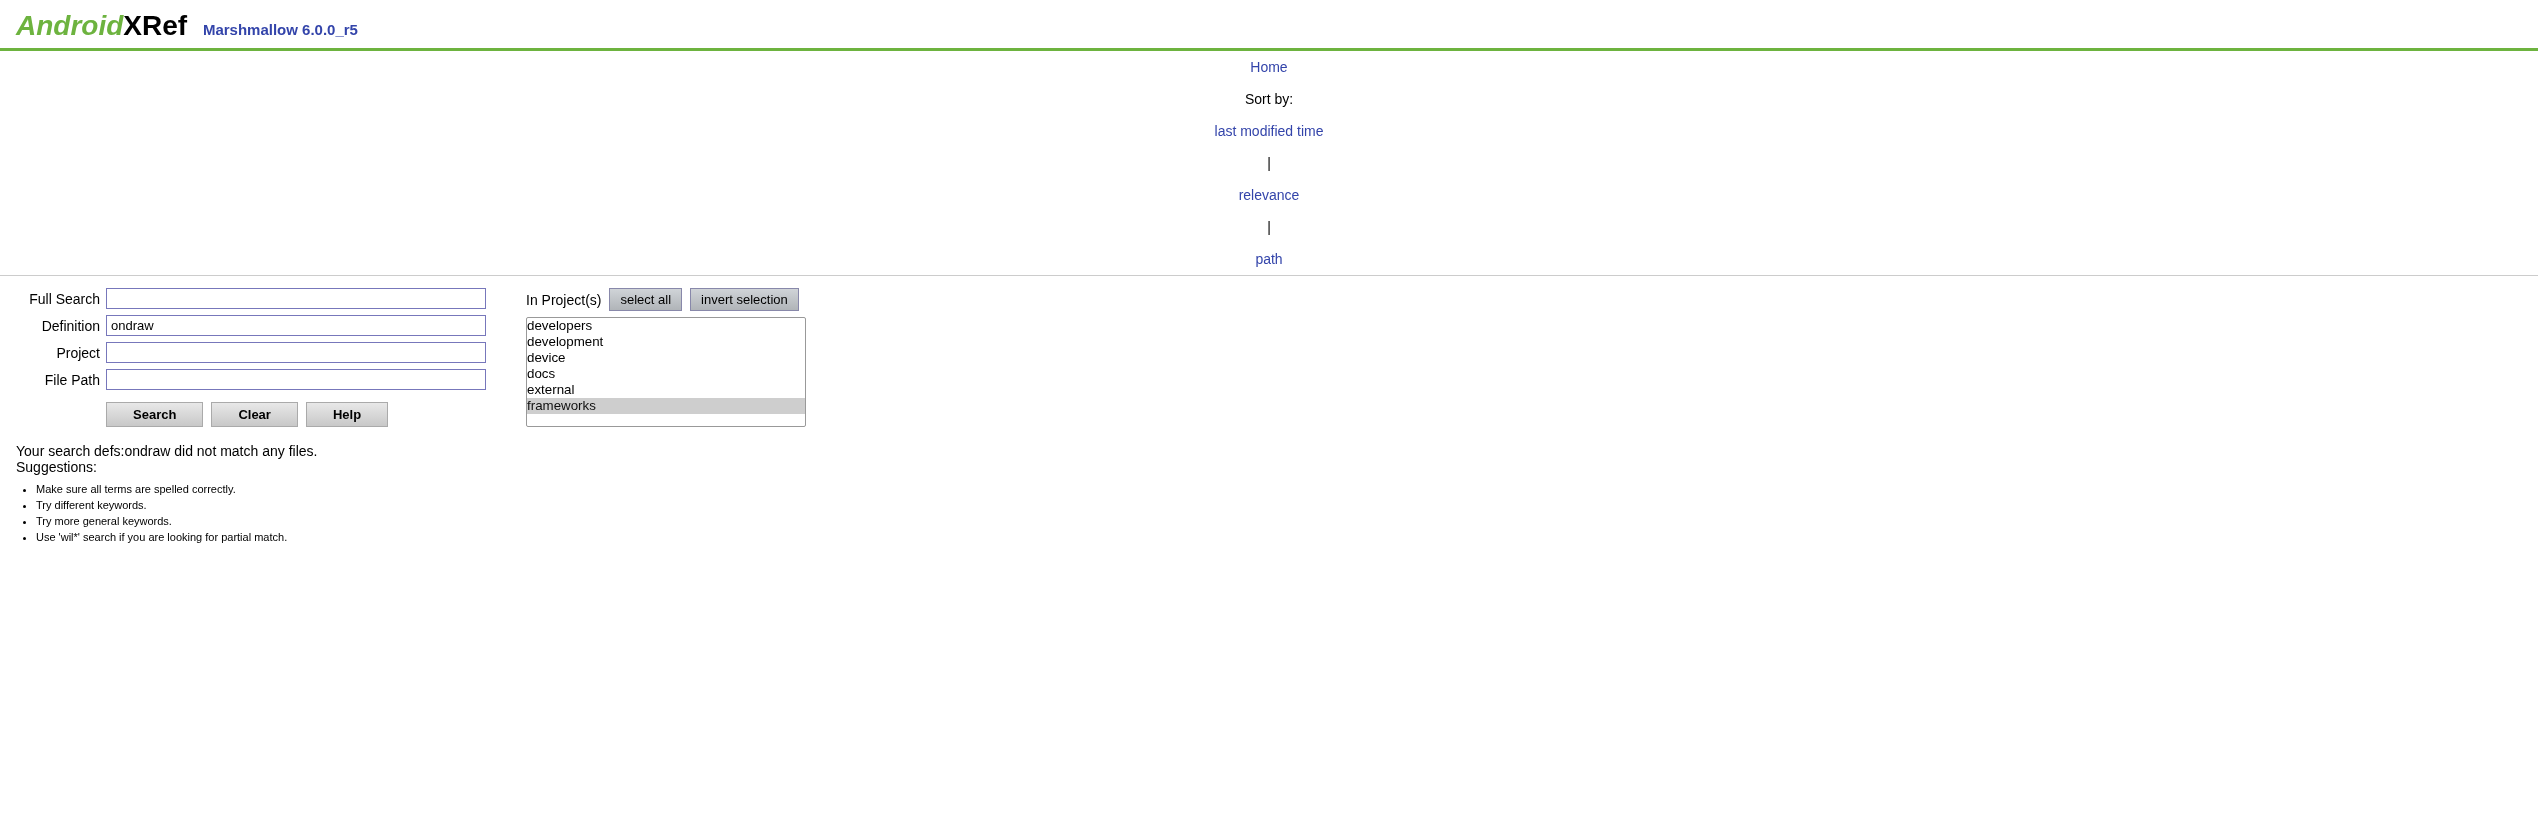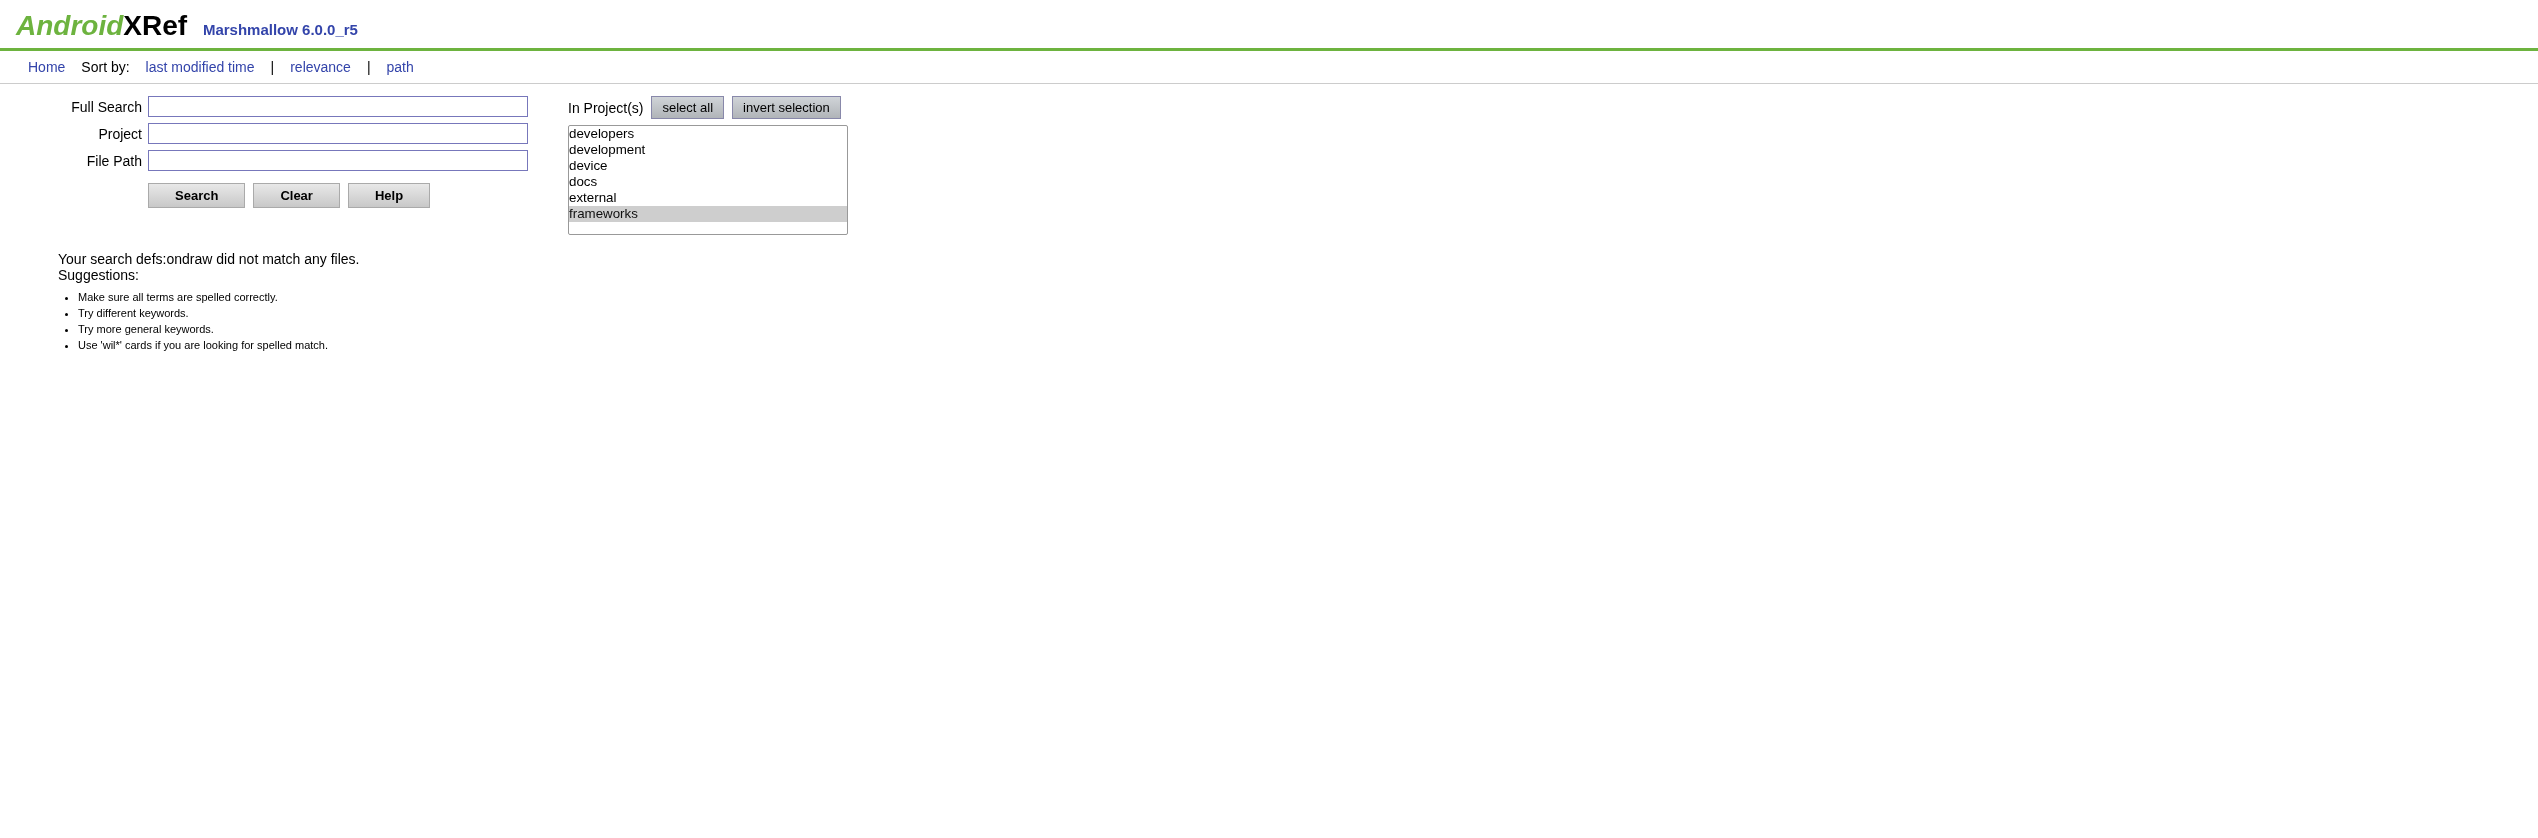--- a/index.html
+++ b/index.html
@@ -37,25 +37,26 @@
     }
 
     .header-title .version {
       color: #3344aa;
       font-size: 15px;
       font-weight: bold;
       margin-left: 8px;
     }
 
     .nav-bar {
-      padding: 8px 28px;
+      padding: 8px 16px;
       display: flex;
       align-items: center;
       gap: 16px;
       border-bottom: 1px solid #cccccc;
+      flex-direction: column;
     }
 
     .nav-home {
       color: #3344aa;
       text-decoration: none;
       font-size: 14px;
     }
 
     .nav-sortby {
       color: #000000;
@@ -68,21 +69,20 @@
       font-size: 14px;
     }
 
     .nav-separator {
       color: #000000;
       font-size: 14px;
     }
 
     .main-content {
       padding: 12px 16px;
-      margin-left: 42px;
     }
 
     .search-area {
       display: flex;
       gap: 40px;
     }
 
     .search-form {
       flex: 0 0 auto;
     }
@@ -213,20 +213,24 @@
 <div class="main-content">
   <div class="search-area">
 
     <div class="search-form">
 
       <div class="form-row">
         <label class="form-label">Full Search</label>
         <input class="form-input" type="text" value="" style="">
       </div>
 
+      <div class="form-row">
+        <label class="form-label">Definition</label>
+        <input class="form-input" type="text" value="ondraw" style="">
+      </div>
 
       <div class="form-row">
         <label class="form-label">Project</label>
         <input class="form-input" type="text" value="" style="">
       </div>
 
       <div class="form-row">
         <label class="form-label">File Path</label>
         <input class="form-input" type="text" value="" style="">
       </div>
@@ -258,17 +262,17 @@
   </div>
 
 
   <div class="no-results">
     <p>Your search defs:ondraw did not match any files.</p>
     <p>Suggestions:</p>
     <ul class="suggestions-list">
       <li>Make sure all terms are spelled correctly.</li>
       <li>Try different keywords.</li>
       <li>Try more general keywords.</li>
-      <li>Use 'wil*' cards if you are looking for spelled match.</li>
+      <li>Use 'wil*' search if you are looking for partial match.</li>
     </ul>
   </div>
 
 </div>
 
 </body></html>

